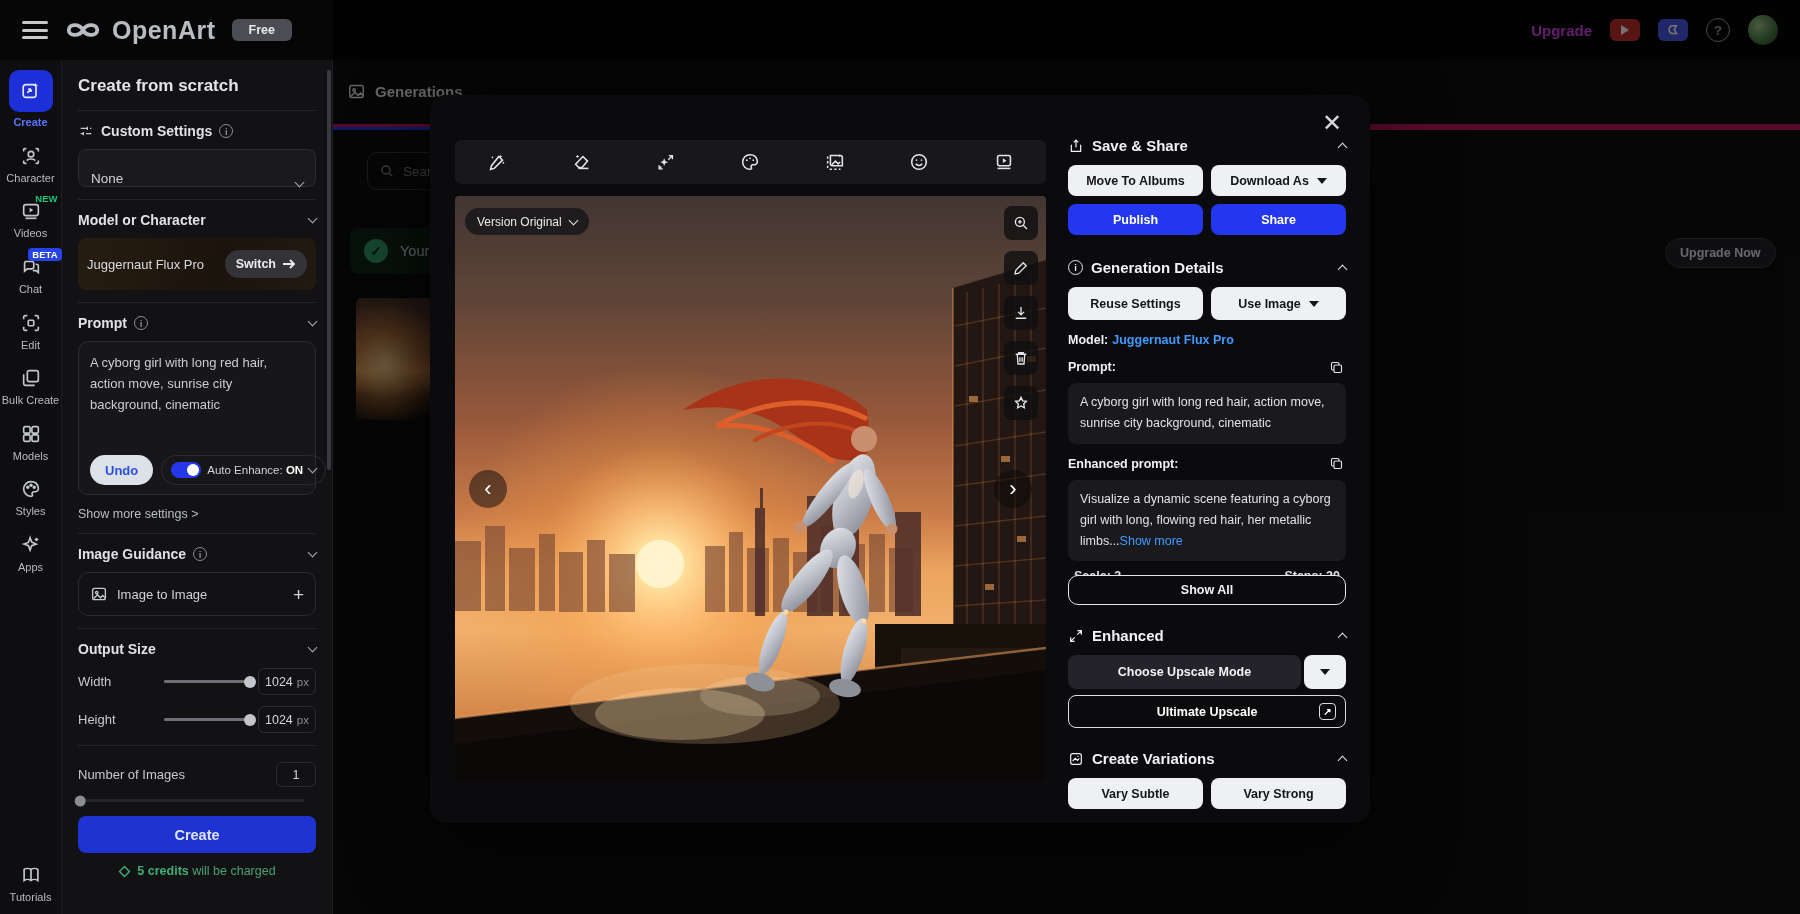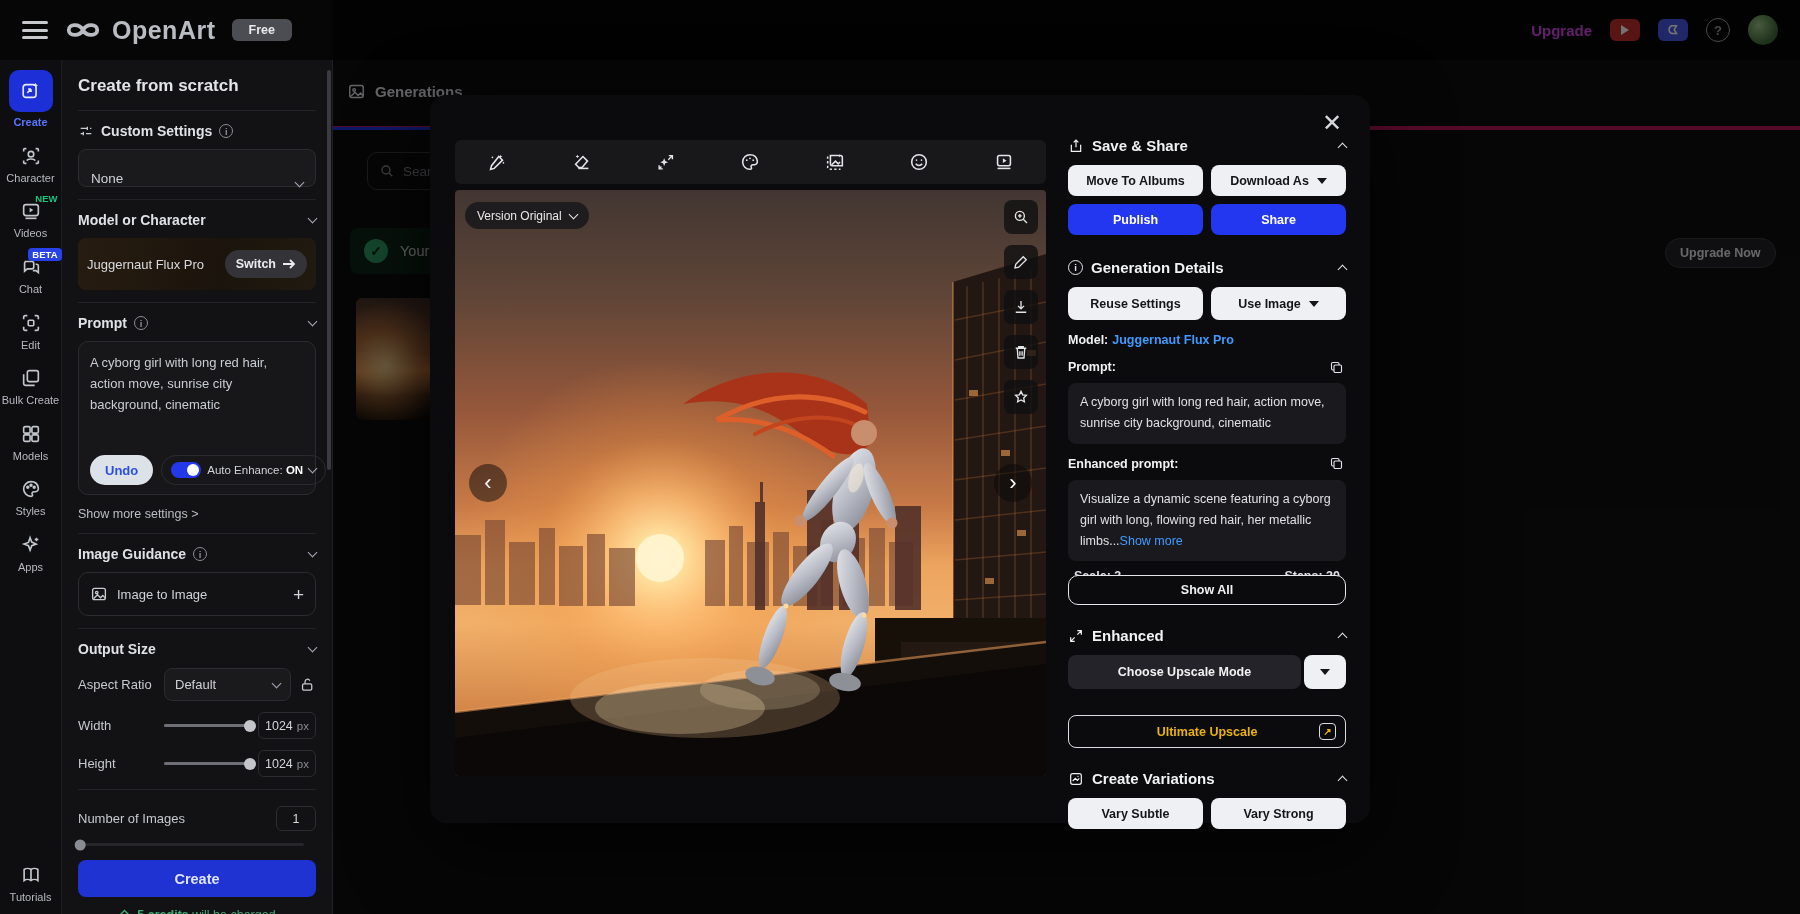--- a/index.html
+++ b/index.html
@@ -81,21 +81,21 @@
   .num-row .lb { font-size:13px; color:#c6c9cf; }
   .num-box { width:40px; height:25px; border:1px solid #2c2c30; border-radius:6px; display:flex; align-items:center; justify-content:center; font-size:12.5px; color:#d5d6da; }
   .mini-slider { margin-top:12px; height:3px; background:#26262a; border-radius:2px; position:relative; width:95%; }
   .mini-slider .knob { position:absolute; left:0; top:50%; width:11px; height:11px; border-radius:50%; background:#8a8c93; transform:translate(-30%,-50%); }
   .create-btn { margin-top:14px; width:100%; height:37px; border:none; border-radius:8px; background:#1e33d2; color:#dfe4ff; font-size:14.5px; font-weight:bold; cursor:pointer; }
   .credits-line { margin-top:11px; display:flex; align-items:center; justify-content:center; gap:6px; font-size:12.5px; color:#49a374; }
   .credits-line b { color:#3fae76; }
 
   
   .content { position:absolute; top:60px; left:333px; right:0; bottom:0; background:#0f0f11; z-index:1; }
-  .tabbar { position:absolute; top:0; left:0; right:0; height:70px; border-bottom:4px solid #be185d; }
+  .tabbar { position:absolute; top:0; left:0; right:0; height:70px; border-bottom:6px solid #be185d; }
   .tab { position:absolute; left:14px; top:22px; display:flex; align-items:center; gap:9px; color:#dfe1e5; font-size:15px; font-weight:bold; cursor:pointer; }
   .tab-underline { position:absolute; left:0; top:67px; width:265px; height:3px; background:#2336e0; }
   .searchbox { position:absolute; left:34px; top:92px; width:250px; height:38px; border:1px solid #3a3a3f; border-radius:10px; display:flex; align-items:center; gap:8px; padding:0 11px; color:#8a8d93; }
   .searchbox input { flex:1; background:transparent; border:none; outline:none; color:#cfd2d6; font-size:13.5px; }
   .searchbox input::placeholder { color:#8a8d93; }
   .notice { position:absolute; left:17px; top:168px; width:420px; height:46px; background:#10261a; border-radius:8px; display:flex; align-items:center; gap:12px; padding:0 14px; color:#dfe3e0; font-size:14.5px; overflow:hidden; }
   .check-c { width:24px; height:24px; border-radius:50%; background:#2f9e64; color:#0f2418; display:flex; align-items:center; justify-content:center; font-size:14px; font-weight:bold; flex:none; }
   .thumb { position:absolute; left:23px; top:238px; width:100px; height:122px; border-radius:6px;
     background:
       radial-gradient(circle at 30% 55%, rgba(255,220,150,.85), rgba(235,150,70,.45) 35%, rgba(160,80,40,0) 65%),
@@ -103,21 +103,21 @@
   }
   .upgrade-now { position:absolute; left:1332px; top:178px; height:30px; padding:0 14px; border-radius:16px; background:#222226; border:1px solid #3c3c42; color:#e3e4e8; font-size:12.5px; font-weight:bold; cursor:pointer; }
 
   
   .overlay { position:absolute; top:0; left:333px; right:0; bottom:0; background:rgba(0,0,0,.55); z-index:20; }
   .modal { position:absolute; left:430px; top:95px; width:940px; height:728px; background:#0b0b0d; border-radius:16px; box-shadow:0 24px 80px rgba(0,0,0,.75); z-index:30; }
   .close-x { position:absolute; top:14px; right:24px; width:28px; height:28px; background:none; border:none; color:#d6d7db; font-size:24px; line-height:1; cursor:pointer; }
   .mtoolbar { position:absolute; left:25px; top:45px; width:591px; height:44px; background:#18181b; border-radius:6px; display:flex; align-items:center; justify-content:space-around; }
   .mtool { width:40px; height:36px; display:flex; align-items:center; justify-content:center; background:none; border:none; color:#e3e4e8; cursor:pointer; }
 
-  .img-wrap { position:absolute; left:25px; top:95px; width:591px; height:586px; border-radius:4px; overflow:hidden; background:#000; }
+  .img-wrap { position:absolute; left:25px; top:101px; width:591px; height:586px; border-radius:4px; overflow:hidden; background:#000; }
   .img-wrap svg.scene { display:block; width:100%; height:100%; }
   .version-pill { position:absolute; left:10px; top:12px; height:27px; background:rgba(24,24,27,.85); border:none; border-radius:15px; display:flex; align-items:center; gap:8px; padding:0 12px; color:#e8e8ea; font-size:12px; cursor:pointer; }
   .img-actions { position:absolute; right:8px; top:10px; display:flex; flex-direction:column; gap:11px; }
   .iact { width:34px; height:34px; border-radius:8px; background:rgba(14,14,16,.78); border:none; color:#e3e4e8; display:flex; align-items:center; justify-content:center; cursor:pointer; }
   .nav-arrow { position:absolute; top:50%; transform:translateY(-50%); width:38px; height:38px; border-radius:50%; background:rgba(8,8,10,.5); border:none; color:#fff; font-size:22px; display:flex; align-items:center; justify-content:center; cursor:pointer; }
   .nav-arrow.left { left:14px; } .nav-arrow.right { right:14px; }
 
   .rpanel { position:absolute; left:638px; top:42px; width:278px; color:#f1f2f4; }
   .rp-head { display:flex; align-items:center; gap:8px; font-size:15px; font-weight:bold; }
   .rp-head .grow { flex:1; }
@@ -131,21 +131,21 @@
   .lbl-row { margin-top:10px; display:flex; align-items:center; justify-content:space-between; font-size:12.5px; font-weight:bold; }
   .copy-ic { background:none; border:none; color:#e3e4e8; cursor:pointer; width:20px; height:20px; display:flex; align-items:center; justify-content:center; }
   .text-box { margin-top:6px; background:#1a1a1e; border-radius:8px; padding:9px 12px; font-size:12.5px; line-height:1.7; color:#e0e1e5; }
   .text-box .link { color:#3f9bff; cursor:pointer; }
   .clip-row { margin-top:8px; height:10px; overflow:hidden; display:flex; justify-content:space-between; padding:0 6px; font-size:12.5px; font-weight:bold; color:#e0e1e5; }
   .show-all { position:relative; margin-top:-4px; width:100%; height:30px; background:#0b0b0d; border:1px solid #e5e6ea; border-radius:10px; color:#f1f2f4; font-size:12.5px; font-weight:bold; cursor:pointer; }
   .gap24 { margin-top:24px; } .gap22 { margin-top:22px; }
   .choose-row { margin-top:11px; display:flex; gap:3px; height:34px; }
   .choose-main { flex:1; background:#232329; border:none; border-radius:8px; color:#f1f2f4; font-size:12.5px; font-weight:bold; cursor:pointer; }
   .choose-dd { width:42px; background:#eef0f3; border:none; border-radius:8px; display:flex; align-items:center; justify-content:center; cursor:pointer; }
-  .ultimate { position:relative; margin-top:26px; width:100%; height:33px; background:transparent; border:1px solid #dcdde2; border-radius:8px; color:#eab308; font-size:12.5px; font-weight:bold; cursor:pointer; }
+  .ultimate { position:relative; margin-top:6px; width:100%; height:33px; background:transparent; border:1px solid #dcdde2; border-radius:8px; color:#ffffff; font-size:12.5px; font-weight:bold; cursor:pointer; }
   .ultimate .mini-sq { position:absolute; right:9px; top:7px; width:17px; height:17px; border:1.4px solid #dcdde2; border-radius:4px; display:flex; align-items:center; justify-content:center; font-size:10px; }
 </style>
 </head>
 <body>
 
 <div class="app">
 
   <div class="hdr">
     <div class="h-left hdr-left">
       <button class="burger">
@@ -350,31 +350,20 @@
         <span class="grow">Image to Image</span>
         <span class="plus">+</span>
       </div>
     </div>
 
     <div class="sec">
       <div class="sec-head">
         <span>Output Size</span>
         <span class="grow"></span>
         <span class="chev down"></span>
-      </div>
-      <div class="row">
-        <span class="lb">Aspect Ratio</span>
-        <div class="mini-select">
-          <span class="grow">Default</span>
-          <span class="chev down"></span>
-        </div>
-        <svg width="17" height="17" viewBox="0 0 24 24" fill="none" stroke="#c6c9cf" stroke-width="1.8">
-            <rect x="5" y="11" width="13" height="9" rx="2"></rect>
-            <path d="M8.5 11 V8 a3.5 3.5 0 0 1 6.7-1.4"></path>
-          </svg>
       </div>
       <div class="row">
         <span class="lb">Width</span>
         <div class="slider">
             <span class="fill"></span>
             <span class="knob" style="left:100%"></span>
           </div>
         <div class="val-box">
             <span>1024</span>
             <span class="unit">px</span>

